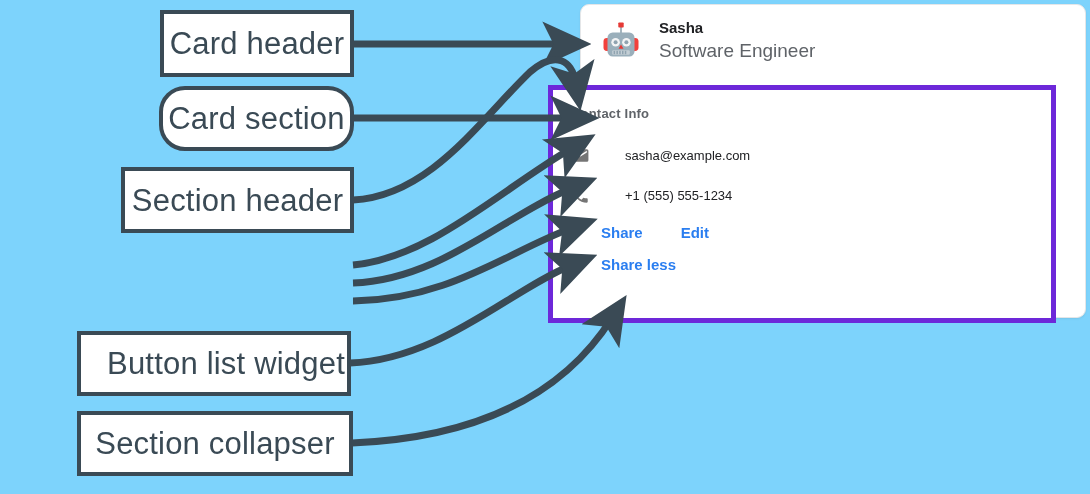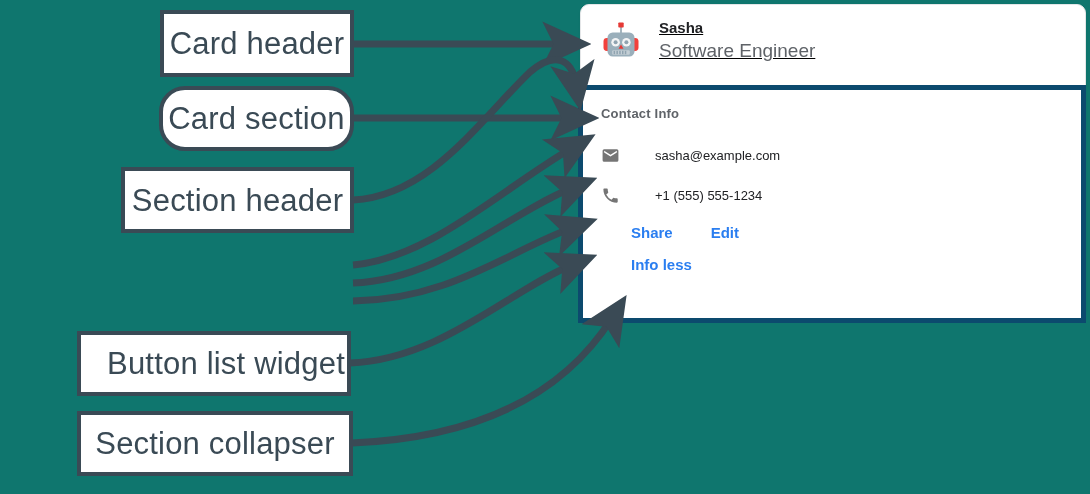--- a/index.html
+++ b/index.html
@@ -7,21 +7,21 @@
     padding: 0;
     background: #ffffff;
   }
   body {
     font-family: "Liberation Sans", sans-serif;
   }
   #stage {
     position: relative;
     width: 1090px;
     height: 494px;
-    background: #0f766e;
+    background: #7dd3fc;
     overflow: hidden;
   }
 
   
   .callout {
     position: absolute;
     box-sizing: border-box;
     border: 4px solid #3a4a55;
     background: #ffffff;
     display: flex;
@@ -69,43 +69,42 @@
   .avatar {
     width: 44px;
     height: 44px;
     flex: 0 0 44px;
     position: relative;
   }
   .header-text {
     display: flex;
     flex-direction: column;
     gap: 5px;
-    text-decoration: underline;
   }
   .header-title {
     font-size: 15px;
     font-weight: bold;
     color: #202124;
     line-height: 1.1;
   }
   .header-subtitle {
     font-size: 19px;
     color: #5f6368;
     line-height: 1.1;
   }
 
   
   #card-section {
     position: absolute;
-    left: 578px;
+    left: 548px;
     top: 85px;
     width: 508px;
     height: 238px;
     box-sizing: border-box;
-    border: 5px solid #0c4a6e;
+    border: 5px solid #6d28d9;
     background: #ffffff;
     z-index: 20;
   }
   .section-inner {
     padding: 16px 0 0 18px;
   }
   .section-header {
     font-size: 13px;
     font-weight: bold;
     color: #5f6368;
@@ -269,18 +268,18 @@
         </span>
         <span class="widget-text">+1 (555) 555-1234</span>
       </div>
 
       <div class="button-list">
         <button class="link-button">Share</button>
         <button class="link-button">Edit</button>
       </div>
 
       <div class="collapser">
-        <button class="link-button">Info less</button>
+        <button class="link-button">Share less</button>
       </div>
     </div>
   </div>
 
 </div>
 
 </body></html>

